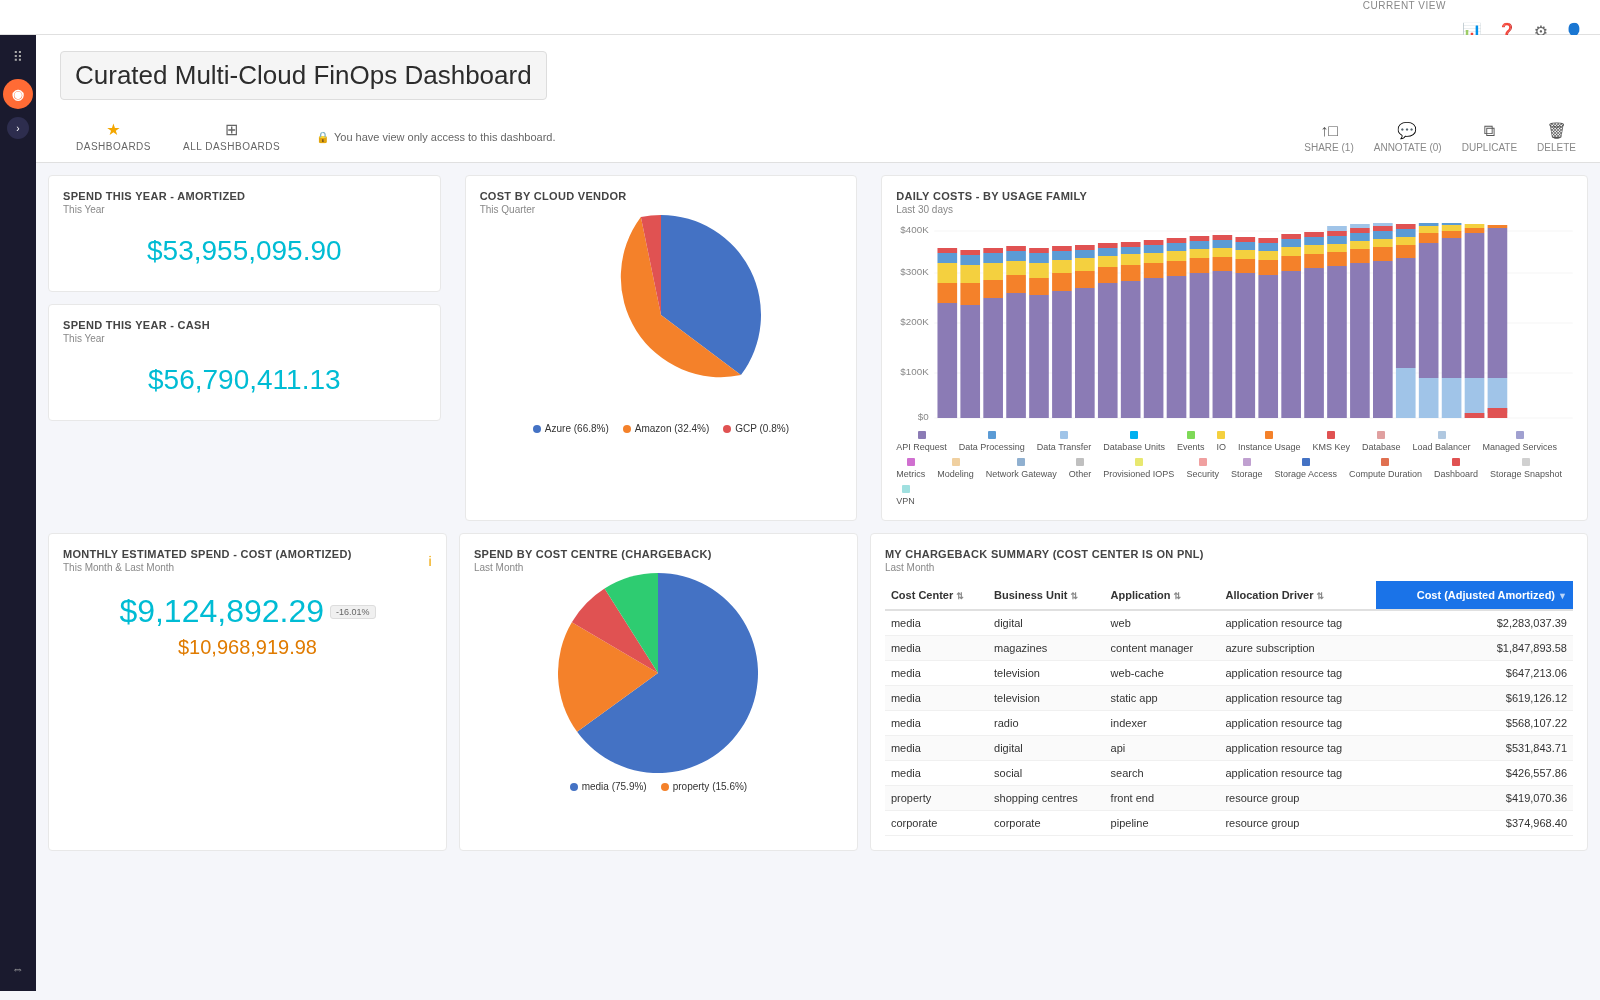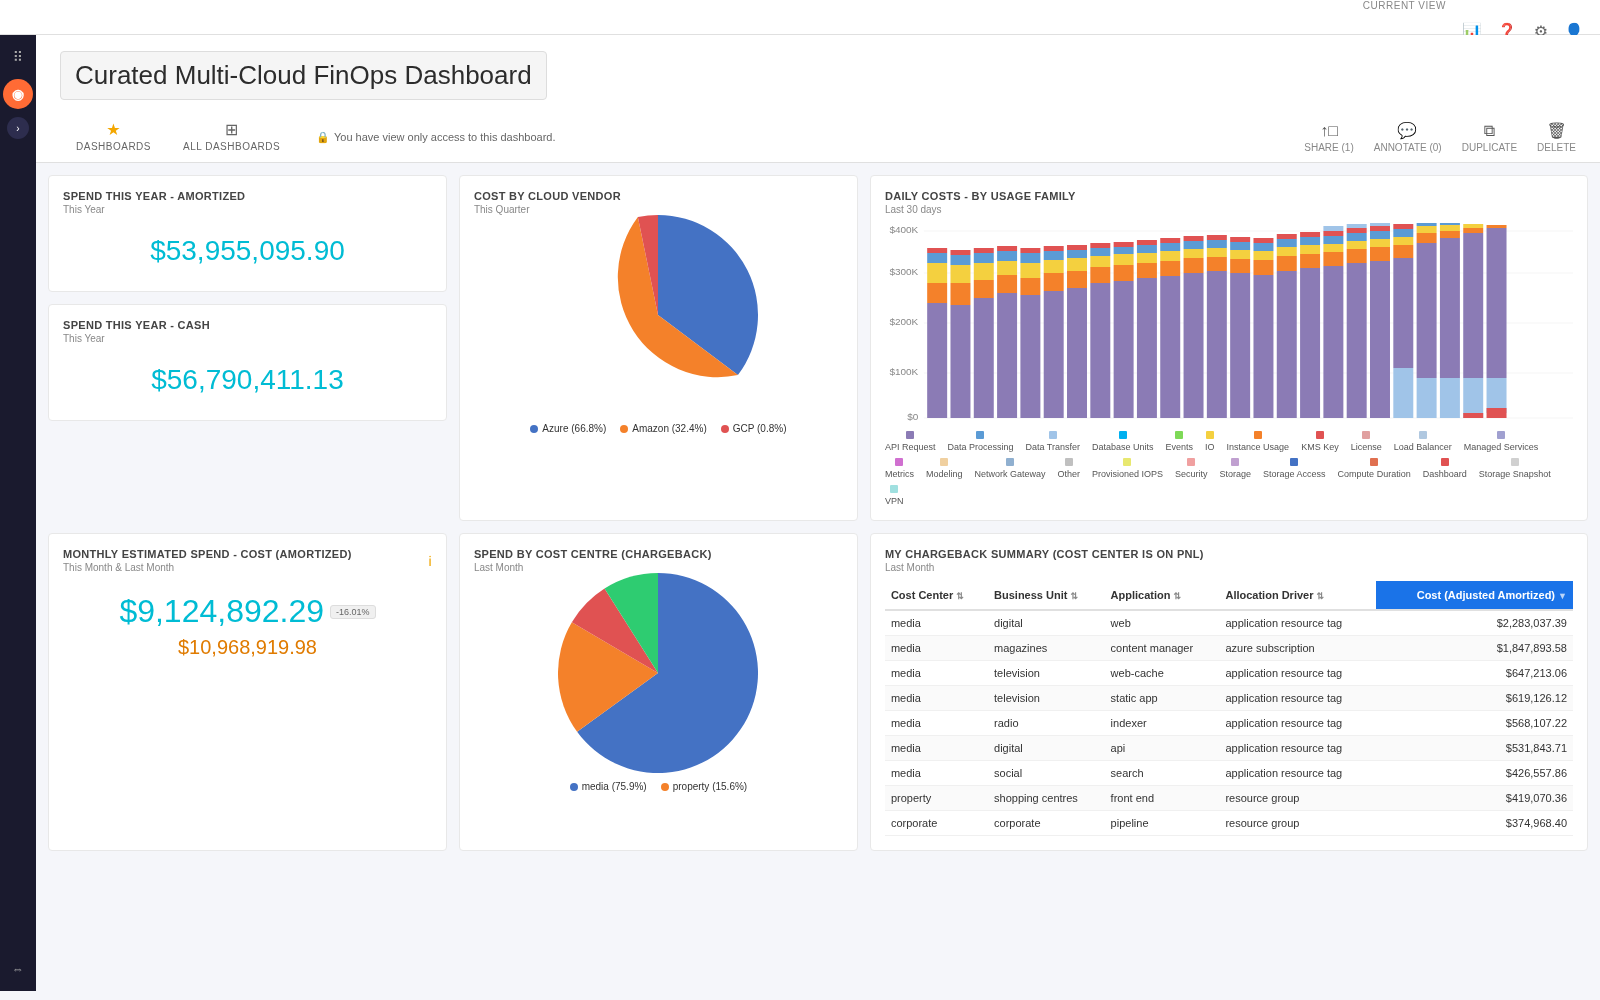--- a/index.html
+++ b/index.html
@@ -34,21 +34,21 @@
     .tab { display: flex; flex-direction: column; align-items: center; padding: 8px 16px; cursor: pointer; border-bottom: 2px solid transparent; gap: 2px; }
     .tab-icon { font-size: 16px; }
     .tab-label { font-size: 10px; color: #666; text-transform: uppercase; letter-spacing: 0.5px; }
     .view-notice { font-size: 11px; color: #666; display: flex; align-items: center; gap: 4px; }
     .tab-actions { display: flex; gap: 20px; align-items: center; }
     .tab-action { display: flex; flex-direction: column; align-items: center; gap: 2px; cursor: pointer; color: #555; }
     .tab-action-icon { font-size: 16px; }
     .tab-action-label { font-size: 10px; color: #888; text-transform: uppercase; }
     
     
-    .dashboard-grid { display: grid; grid-template-columns: 1fr 1fr 1.8fr; gap: 12px; padding: 12px; }
+    .dashboard-grid { display: grid; grid-template-columns: 1fr 1fr 1.8fr; gap: 24px; padding: 12px; }
     
     .card { background: #fff; border: 1px solid #e8e8e8; border-radius: 4px; padding: 14px; }
     .card-title { font-size: 11px; font-weight: 700; color: #444; text-transform: uppercase; letter-spacing: 0.3px; }
     .card-subtitle { font-size: 10px; color: #888; margin-top: 2px; }
     
     
     .spend-col { display: flex; flex-direction: column; gap: 12px; }
     .spend-value { font-size: 28px; font-weight: 500; color: #00bcd4; text-align: center; margin-top: 20px; padding-bottom: 10px; }
     
     
@@ -447,21 +447,21 @@
           <div class="chart-legend-item">
             <div class="legend-sq" style="background:#f4812a;"></div>
             <span>Instance Usage</span>
           </div>
           <div class="chart-legend-item">
             <div class="legend-sq" style="background:#e05252;"></div>
             <span>KMS Key</span>
           </div>
           <div class="chart-legend-item">
             <div class="legend-sq" style="background:#e0a0a0;"></div>
-            <span>License</span>
+            <span>Database</span>
           </div>
           <div class="chart-legend-item">
             <div class="legend-sq" style="background:#b0c8e0;"></div>
             <span>Load Balancer</span>
           </div>
           <div class="chart-legend-item">
             <div class="legend-sq" style="background:#a0a0d0;"></div>
             <span>Managed Services</span>
           </div>
           <div class="chart-legend-item">

